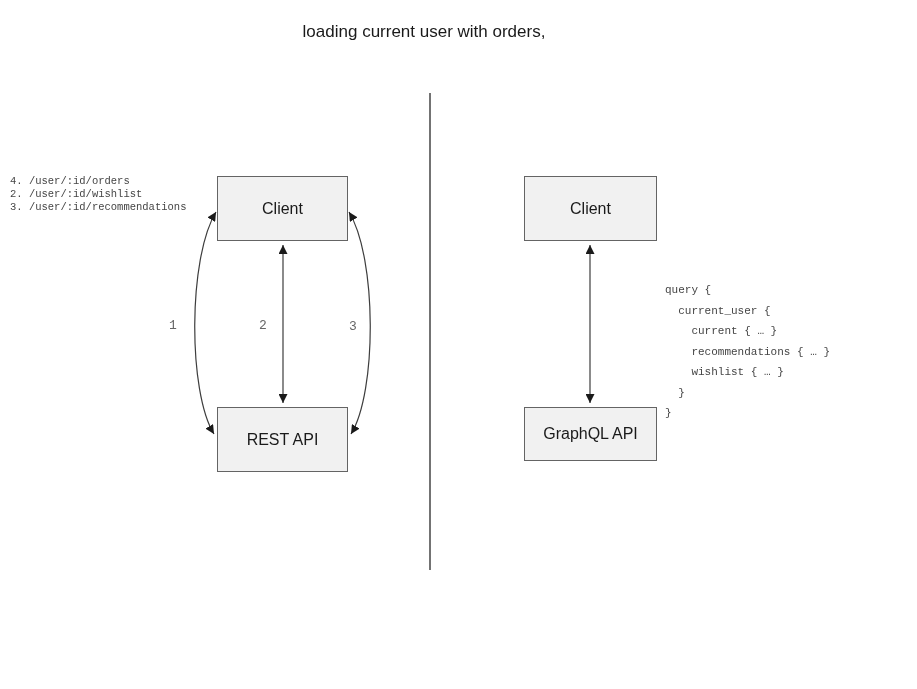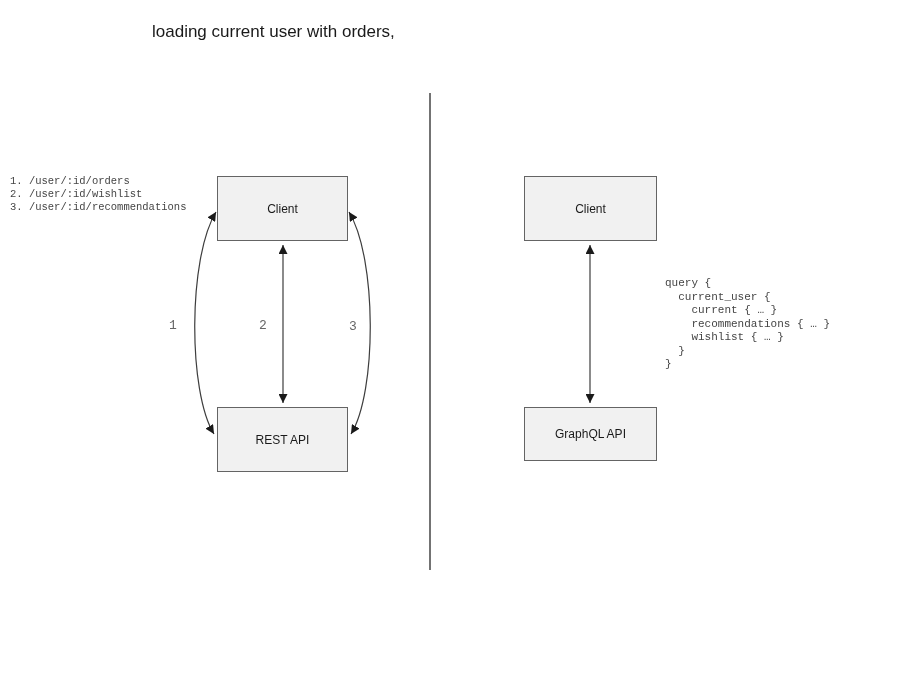--- a/index.html
+++ b/index.html
@@ -7,43 +7,44 @@
     position: relative;
     width: 917px;
     height: 689px;
     background: #ffffff;
     font-family: "Liberation Sans", sans-serif;
     overflow: hidden;
   }
   .title {
     position: absolute;
     top: 21px;
-    left: 152px;
+    left: 124px;
     width: 600px;
+    text-align: center;
     font-size: 17px;
     line-height: 21px;
     color: #1a1a1a;
   }
   .divider {
     position: absolute;
     left: 429px;
     top: 93px;
     width: 2px;
     height: 477px;
     background: #737373;
   }
   .node-box {
     position: absolute;
     background: #f1f1f1;
     border: 1.5px solid #646464;
     box-sizing: border-box;
     display: flex;
     align-items: center;
     justify-content: center;
-    font-size: 12px;
+    font-size: 16px;
     color: #1a1a1a;
   }
   #rest-client  { left: 217px; top: 176px; width: 131px; height: 65px; }
   #rest-api     { left: 217px; top: 407px; width: 131px; height: 65px; align-items: center; }
   #gql-client   { left: 524px; top: 176px; width: 133px; height: 65px; }
   #gql-api      { left: 524px; top: 407px; width: 133px; height: 54px; }
   .mono {
     font-family: "Liberation Mono", "DejaVu Sans Mono", monospace;
     color: #454545;
   }
@@ -55,21 +56,21 @@
     line-height: 13px;
   }
   .routes-list div { white-space: pre; }
   .query-block {
     position: absolute;
     left: 665px;
     top: 277px;
     font-size: 11px;
     line-height: 13.5px;
   }
-  .query-block div { white-space: pre; }
+  .query-block div { white-space: pre; margin-top: 7px; }
   .arrow-num {
     position: absolute;
     width: 20px;
     text-align: center;
     font-family: "Liberation Mono", "DejaVu Sans Mono", monospace;
     font-size: 13px;
     color: #666666;
   }
   #num-1 { left: 163px; top: 318px; }
   #num-2 { left: 253px; top: 318px; }
@@ -81,21 +82,21 @@
 
 <div id="canvas">
 
   <div class="title">
     <div>loading current user with orders,</div>
   </div>
 
   <div class="divider"></div>
 
   <div class="routes-list mono">
-    <div>1. /user/:id/orders</div>
+    <div>4. /user/:id/orders</div>
     <div>2. /user/:id/wishlist</div>
     <div>3. /user/:id/recommendations</div>
   </div>
 
   <div id="rest-client" class="node-box">
     <span>Client</span>
   </div>
   <div id="rest-api" class="node-box">
     <span>REST API</span>
   </div>

